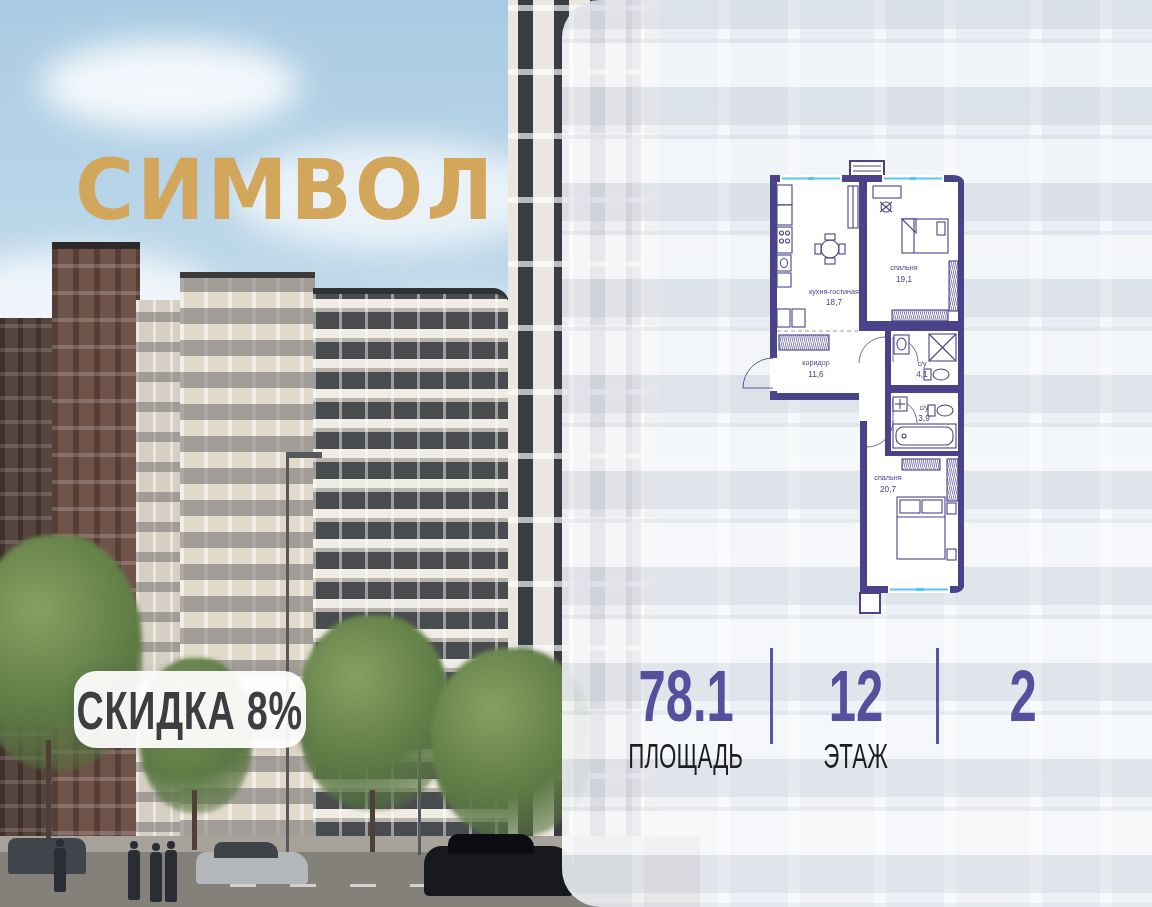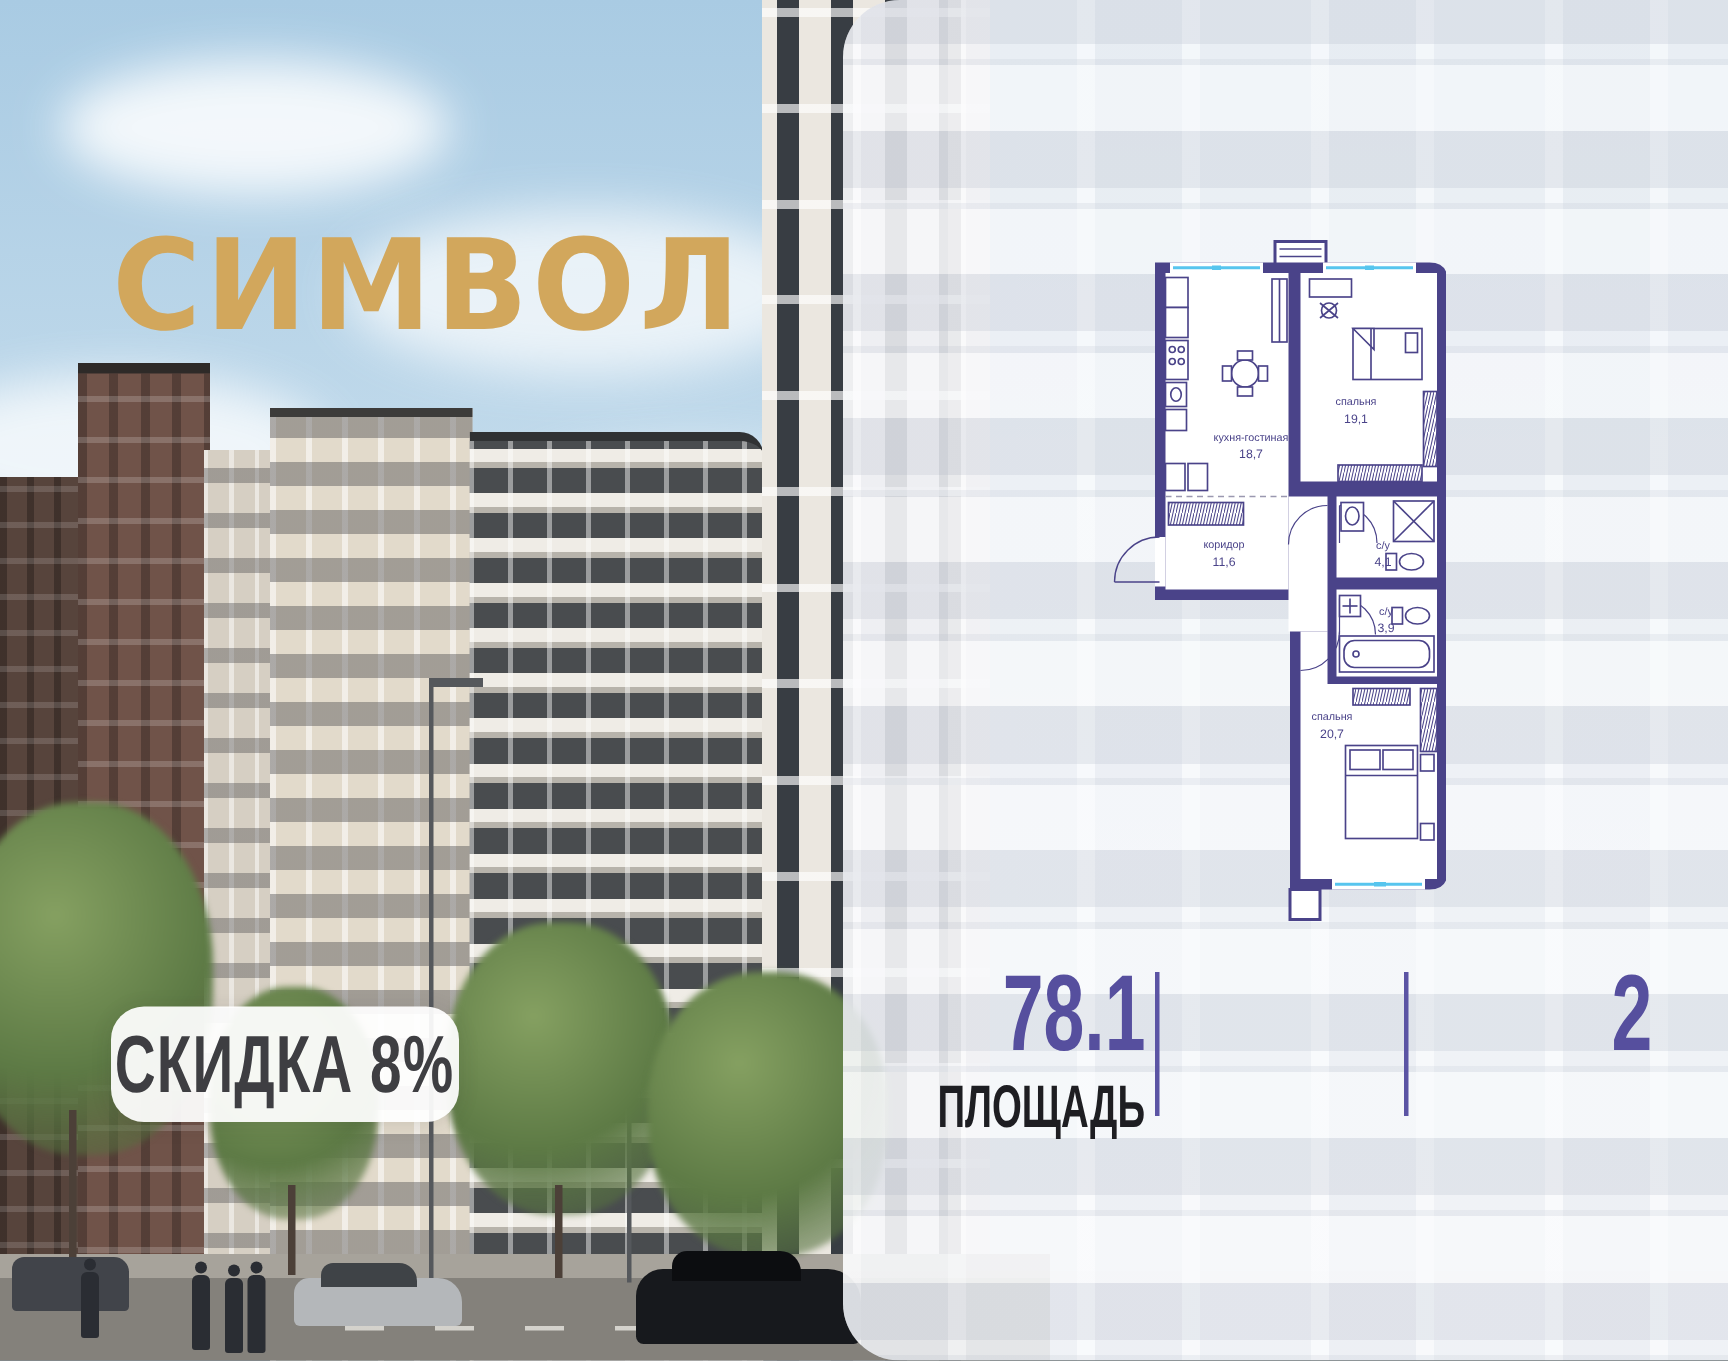--- a/index.html
+++ b/index.html
@@ -63,24 +63,24 @@
 
   
   #overlay{left:562px;top:0;width:590px;height:907px;border-radius:38px 0 0 38px;
     background:rgba(247,248,250,.88);}
   #overlay:before{content:"";position:absolute;inset:0;border-radius:inherit;opacity:.5;
     background-image:
       repeating-linear-gradient(0deg,rgba(142,152,172,.22) 0 4px,transparent 4px 14px,rgba(142,152,172,.3) 14px 52px,rgba(255,255,255,.6) 52px 96px),
       repeating-linear-gradient(90deg,rgba(255,255,255,.7) 0 12px,rgba(150,158,178,.16) 12px 70px,rgba(255,255,255,.6) 70px 82px,rgba(150,158,178,.1) 82px 156px);}
 
   
-  .stat{top:642px;text-align:right;}
+  .stat{top:662px;text-align:center;}
   .stat .v{font-weight:700;font-size:72px;line-height:.95;color:#564f9e;
     display:inline-block;transform:scaleX(.68);transform-origin:center;}
-  .stat .l{margin-top:8px;font-size:40px;font-weight:700;color:#1e1e22;line-height:1;
+  .stat .l{margin-top:8px;font-size:35px;font-weight:400;color:#1e1e22;line-height:1;
     display:block;}
   .stat .l span{display:inline-block;transform:scaleX(.64);transform-origin:center;white-space:nowrap;}
   .divider{top:648px;width:3px;height:96px;background:#5b54a4;}
 
   
   #plan{left:740px;top:153px;width:224px;height:520px;}
   #plan text{font-family:"Liberation Sans",sans-serif;fill:#4a4389;}
 </style>
 </head>
 <body>
@@ -264,18 +264,22 @@
       <text x="136" y="327">спальня</text>
       <text x="136" y="339" font-size="8.2">20,7</text>
     </g>
   </svg>
 
   <div class="abs stat" style="left:586px;width:200px;">
     <span class="v">78.1</span>
     <span class="l"><span>ПЛОЩАДЬ</span></span>
   </div>
   <div class="abs divider" style="left:770px;"></div>
+  <div class="abs stat" style="left:776px;width:160px;">
+    <span class="v">12</span>
+    <span class="l"><span>ЭТАЖ</span></span>
+  </div>
   <div class="abs divider" style="left:936px;"></div>
   <div class="abs stat" style="left:938px;width:170px;">
     <span class="v">2</span>
   </div>
 
 </div>
 
 </body></html>

